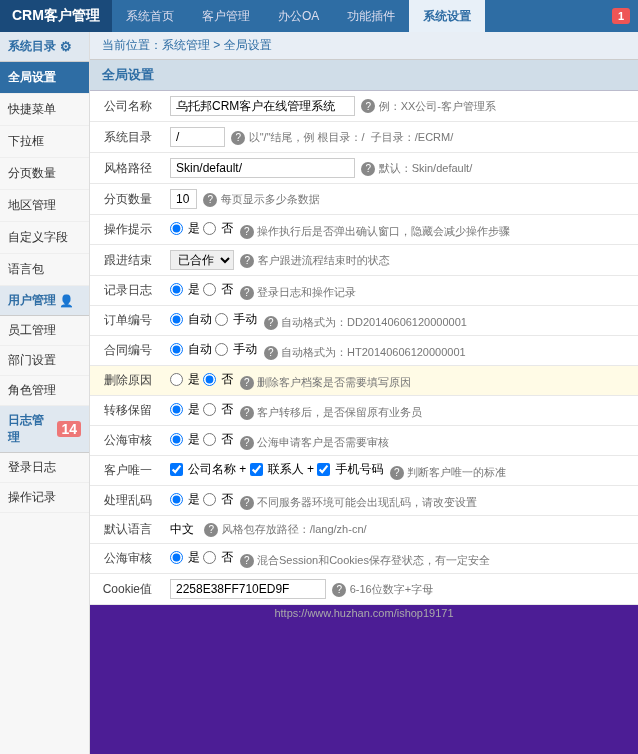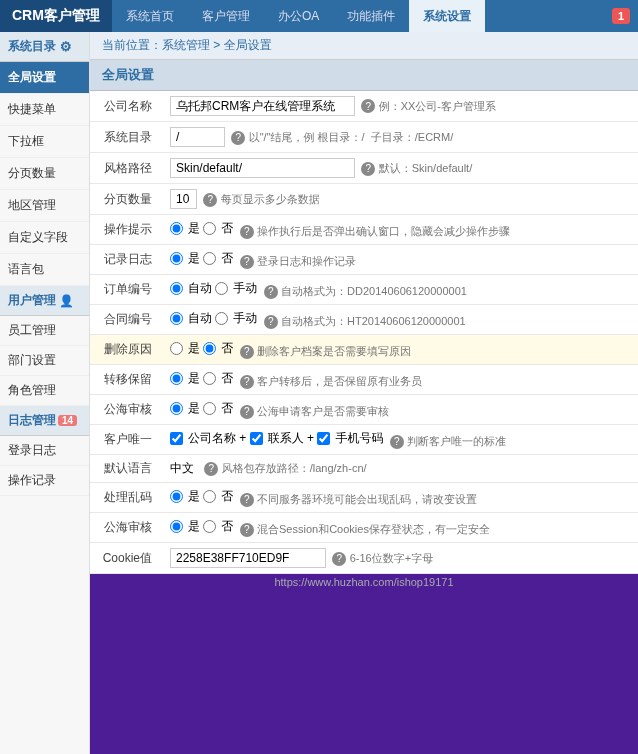--- a/index.html
+++ b/index.html
@@ -44,21 +44,21 @@
     input[type="radio"] { margin-right: 3px; }
     select { font-size: 12px; border: 1px solid #ccc; padding: 1px 3px; font-family: inherit; }
     input[type="checkbox"] { margin-right: 3px; }
 
     .help-icon { display: inline-flex; align-items: center; justify-content: center; width: 14px; height: 14px; background: #888; color: #fff; border-radius: 50%; font-size: 10px; cursor: pointer; margin-left: 3px; }
     .radio-label { display: inline-flex; align-items: center; gap: 2px; cursor: pointer; }
 
     .watermark { font-size: 11px; color: #aaa; text-align: center; padding: 2px 0; }
 
     .badge { background: #e55; color: #fff; border-radius: 10px; padding: 0 5px; font-size: 10px; font-weight: bold; }
-    .badge14 { background: #e77; color: #fff; border-radius: 3px; padding: 0 4px; font-size: 10px; font-weight: bold; margin-left: 2px; }
+    .badge14 { background: #e77; color: #fff; border-radius: 3px; padding: 0 4px; font-size: 14px; font-weight: bold; margin-left: 2px; }
   </style>
 </head>
 <body>
 
 <div class="top-nav">
   <div class="brand">CRM客户管理</div>
   <div class="nav-items">
     <div class="nav-item">系统首页</div>
     <div class="nav-item">客户管理</div>
     <div class="nav-item">办公OA</div>
@@ -149,20 +149,28 @@
           <td class="label">操作提示</td>
           <td class="control">
             <label class="radio-label"><input type="radio" name="op_hint" checked="" style=""> 是</label>
             <label class="radio-label"><input type="radio" name="op_hint" style=""> 否</label>
             <span class="help-icon">?</span>
             <span style="color:#777;font-size:11px;">操作执行后是否弹出确认窗口，隐藏会减少操作步骤</span>
           </td>
         </tr>
 
 
+        <tr>
+          <td class="label">跟进结束</td>
+          <td class="control">
+            <select><option>已合作</option></select>
+            <span class="help-icon">?</span>
+            <span style="color:#777;font-size:11px;">客户跟进流程结束时的状态</span>
+          </td>
+        </tr>
 
         <tr>
           <td class="label">记录日志</td>
           <td class="control">
             <label class="radio-label"><input type="radio" name="log" checked="" style=""> 是</label>
             <label class="radio-label"><input type="radio" name="log" style=""> 否</label>
             <span class="help-icon">?</span>
             <span style="color:#777;font-size:11px;">登录日志和操作记录</span>
           </td>
         </tr>
@@ -222,35 +230,35 @@
           <td class="control">
             <label class="radio-label"><input type="checkbox" checked="" style=""> 公司名称 +</label>
             <label class="radio-label"><input type="checkbox" checked="" style=""> 联系人 +</label>
             <label class="radio-label"><input type="checkbox" checked="" style=""> 手机号码</label>
             <span class="help-icon">?</span>
             <span style="color:#777;font-size:11px;">判断客户唯一的标准</span>
           </td>
         </tr>
 
         <tr>
-          <td class="label">默认语言</td>
-          <td class="control">
-            <span style="margin-right:4px;">中文</span>
-            <span class="help-icon">?</span>
-            <span style="color:#777;font-size:11px;">风格包存放路径：/lang/zh-cn/</span>
-          </td>
-        </tr>
-
-        <tr>
           <td class="label">处理乱码</td>
           <td class="control">
             <label class="radio-label"><input type="radio" name="encoding" checked="" style=""> 是</label>
             <label class="radio-label"><input type="radio" name="encoding" style=""> 否</label>
             <span class="help-icon">?</span>
             <span style="color:#777;font-size:11px;">不同服务器环境可能会出现乱码，请改变设置</span>
+          </td>
+        </tr>
+
+        <tr>
+          <td class="label">默认语言</td>
+          <td class="control">
+            <span style="margin-right:4px;">中文</span>
+            <span class="help-icon">?</span>
+            <span style="color:#777;font-size:11px;">风格包存放路径：/lang/zh-cn/</span>
           </td>
         </tr>
 
         <tr>
           <td class="label">公海审核</td>
           <td class="control">
             <label class="radio-label"><input type="radio" name="keep_online" checked="" style=""> 是</label>
             <label class="radio-label"><input type="radio" name="keep_online" style=""> 否</label>
             <span class="help-icon">?</span>
             <span style="color:#777;font-size:11px;">混合Session和Cookies保存登状态，有一定安全</span>

